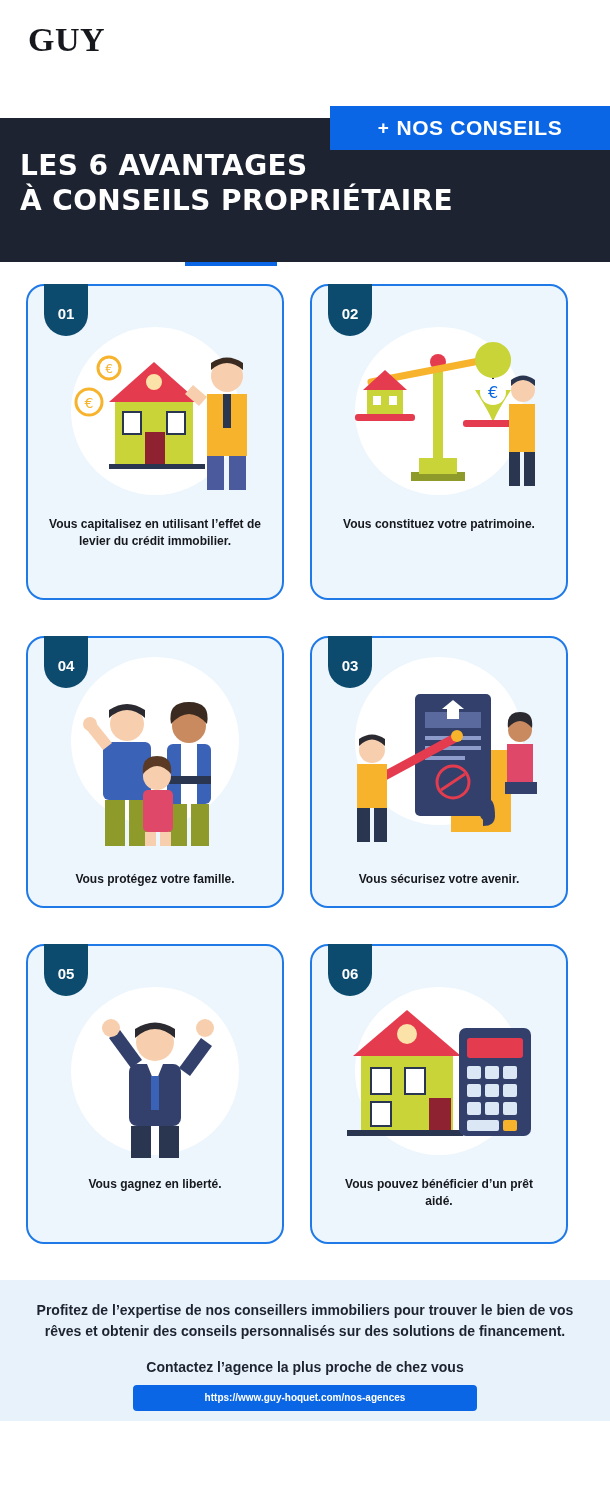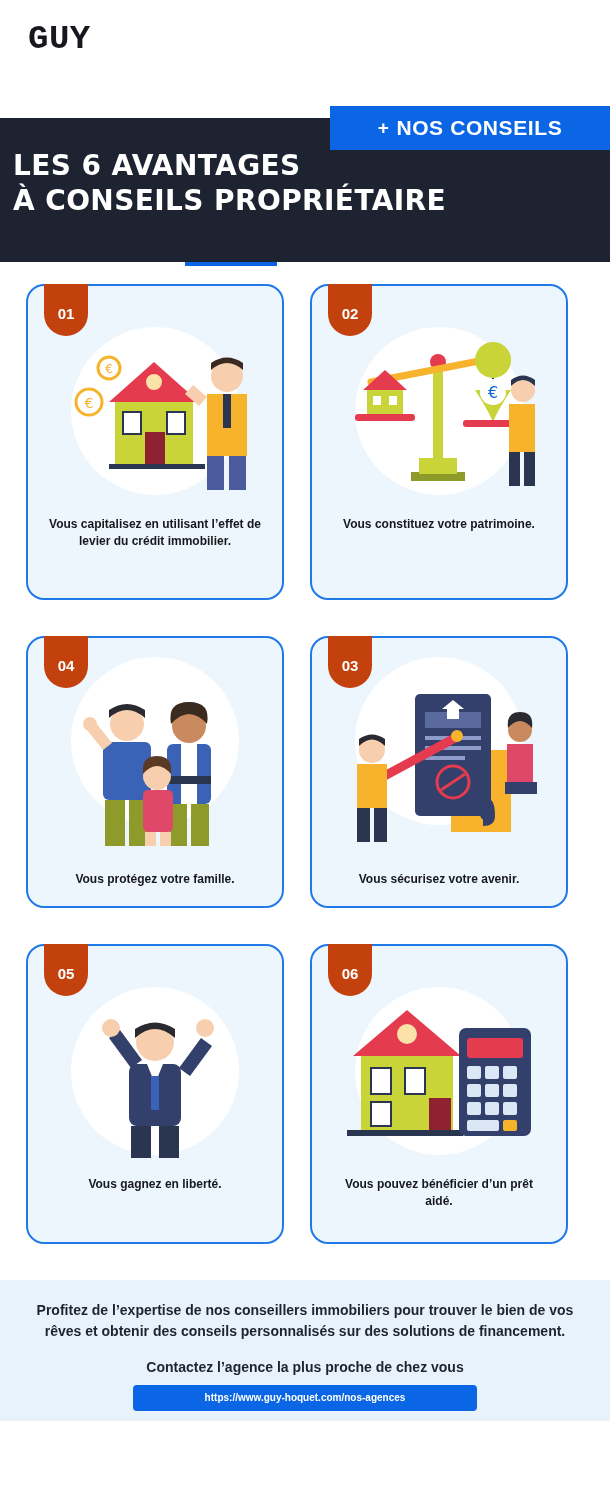--- a/index.html
+++ b/index.html
@@ -20,21 +20,21 @@
   }
   .logo {
     position: absolute;
     left: 28px;
     top: 24px;
     font-size: 34px;
     font-weight: 800;
     line-height: 0.94;
     letter-spacing: 0.5px;
     color: #16181d;
-    font-family: Liberation Mono, monospace;
+    font-family: Liberation Serif, serif;
   }
   .logo .l2 { position: relative; display: inline-block; }
   .logo .l2::after {
     content: "";
     position: absolute;
     right: -9px;
     top: 7px;
     width: 11px;
     height: 5px;
     background: #16181d;
@@ -54,21 +54,21 @@
     display: flex;
     align-items: center;
     justify-content: center;
     z-index: 5;
   }
   .tag-conseils .plus { margin-right: 7px; font-size: 19px; }
 
   .title-band {
     background: #1d2330;
     height: 144px;
-    padding: 30px 28px 0 13px;
+    padding: 30px 28px 0 20px;
     position: relative;
   }
   .title-band h1 {
     color: #ffffff;
     font-size: 28px;
     font-weight: 800;
     line-height: 1.25;
     letter-spacing: 0.4px;
     font-family: "DejaVu Sans", sans-serif;
   }
@@ -106,21 +106,21 @@
   .card.h-tall { height: 316px; }
   .card.h-mid  { height: 272px; gap: 48px; }
   .card.h-low  { height: 300px; }
 
   .badge {
     position: absolute;
     left: 16px;
     top: -2px;
     width: 44px;
     height: 52px;
-    background: #c2410c;
+    background: #0c4a6e;
     border-radius: 0 0 22px 22px;
     color: #ffffff;
     font-size: 15px;
     font-weight: 700;
     display: flex;
     align-items: center;
     justify-content: center;
     padding-top: 6px;
     z-index: 3;
   }

